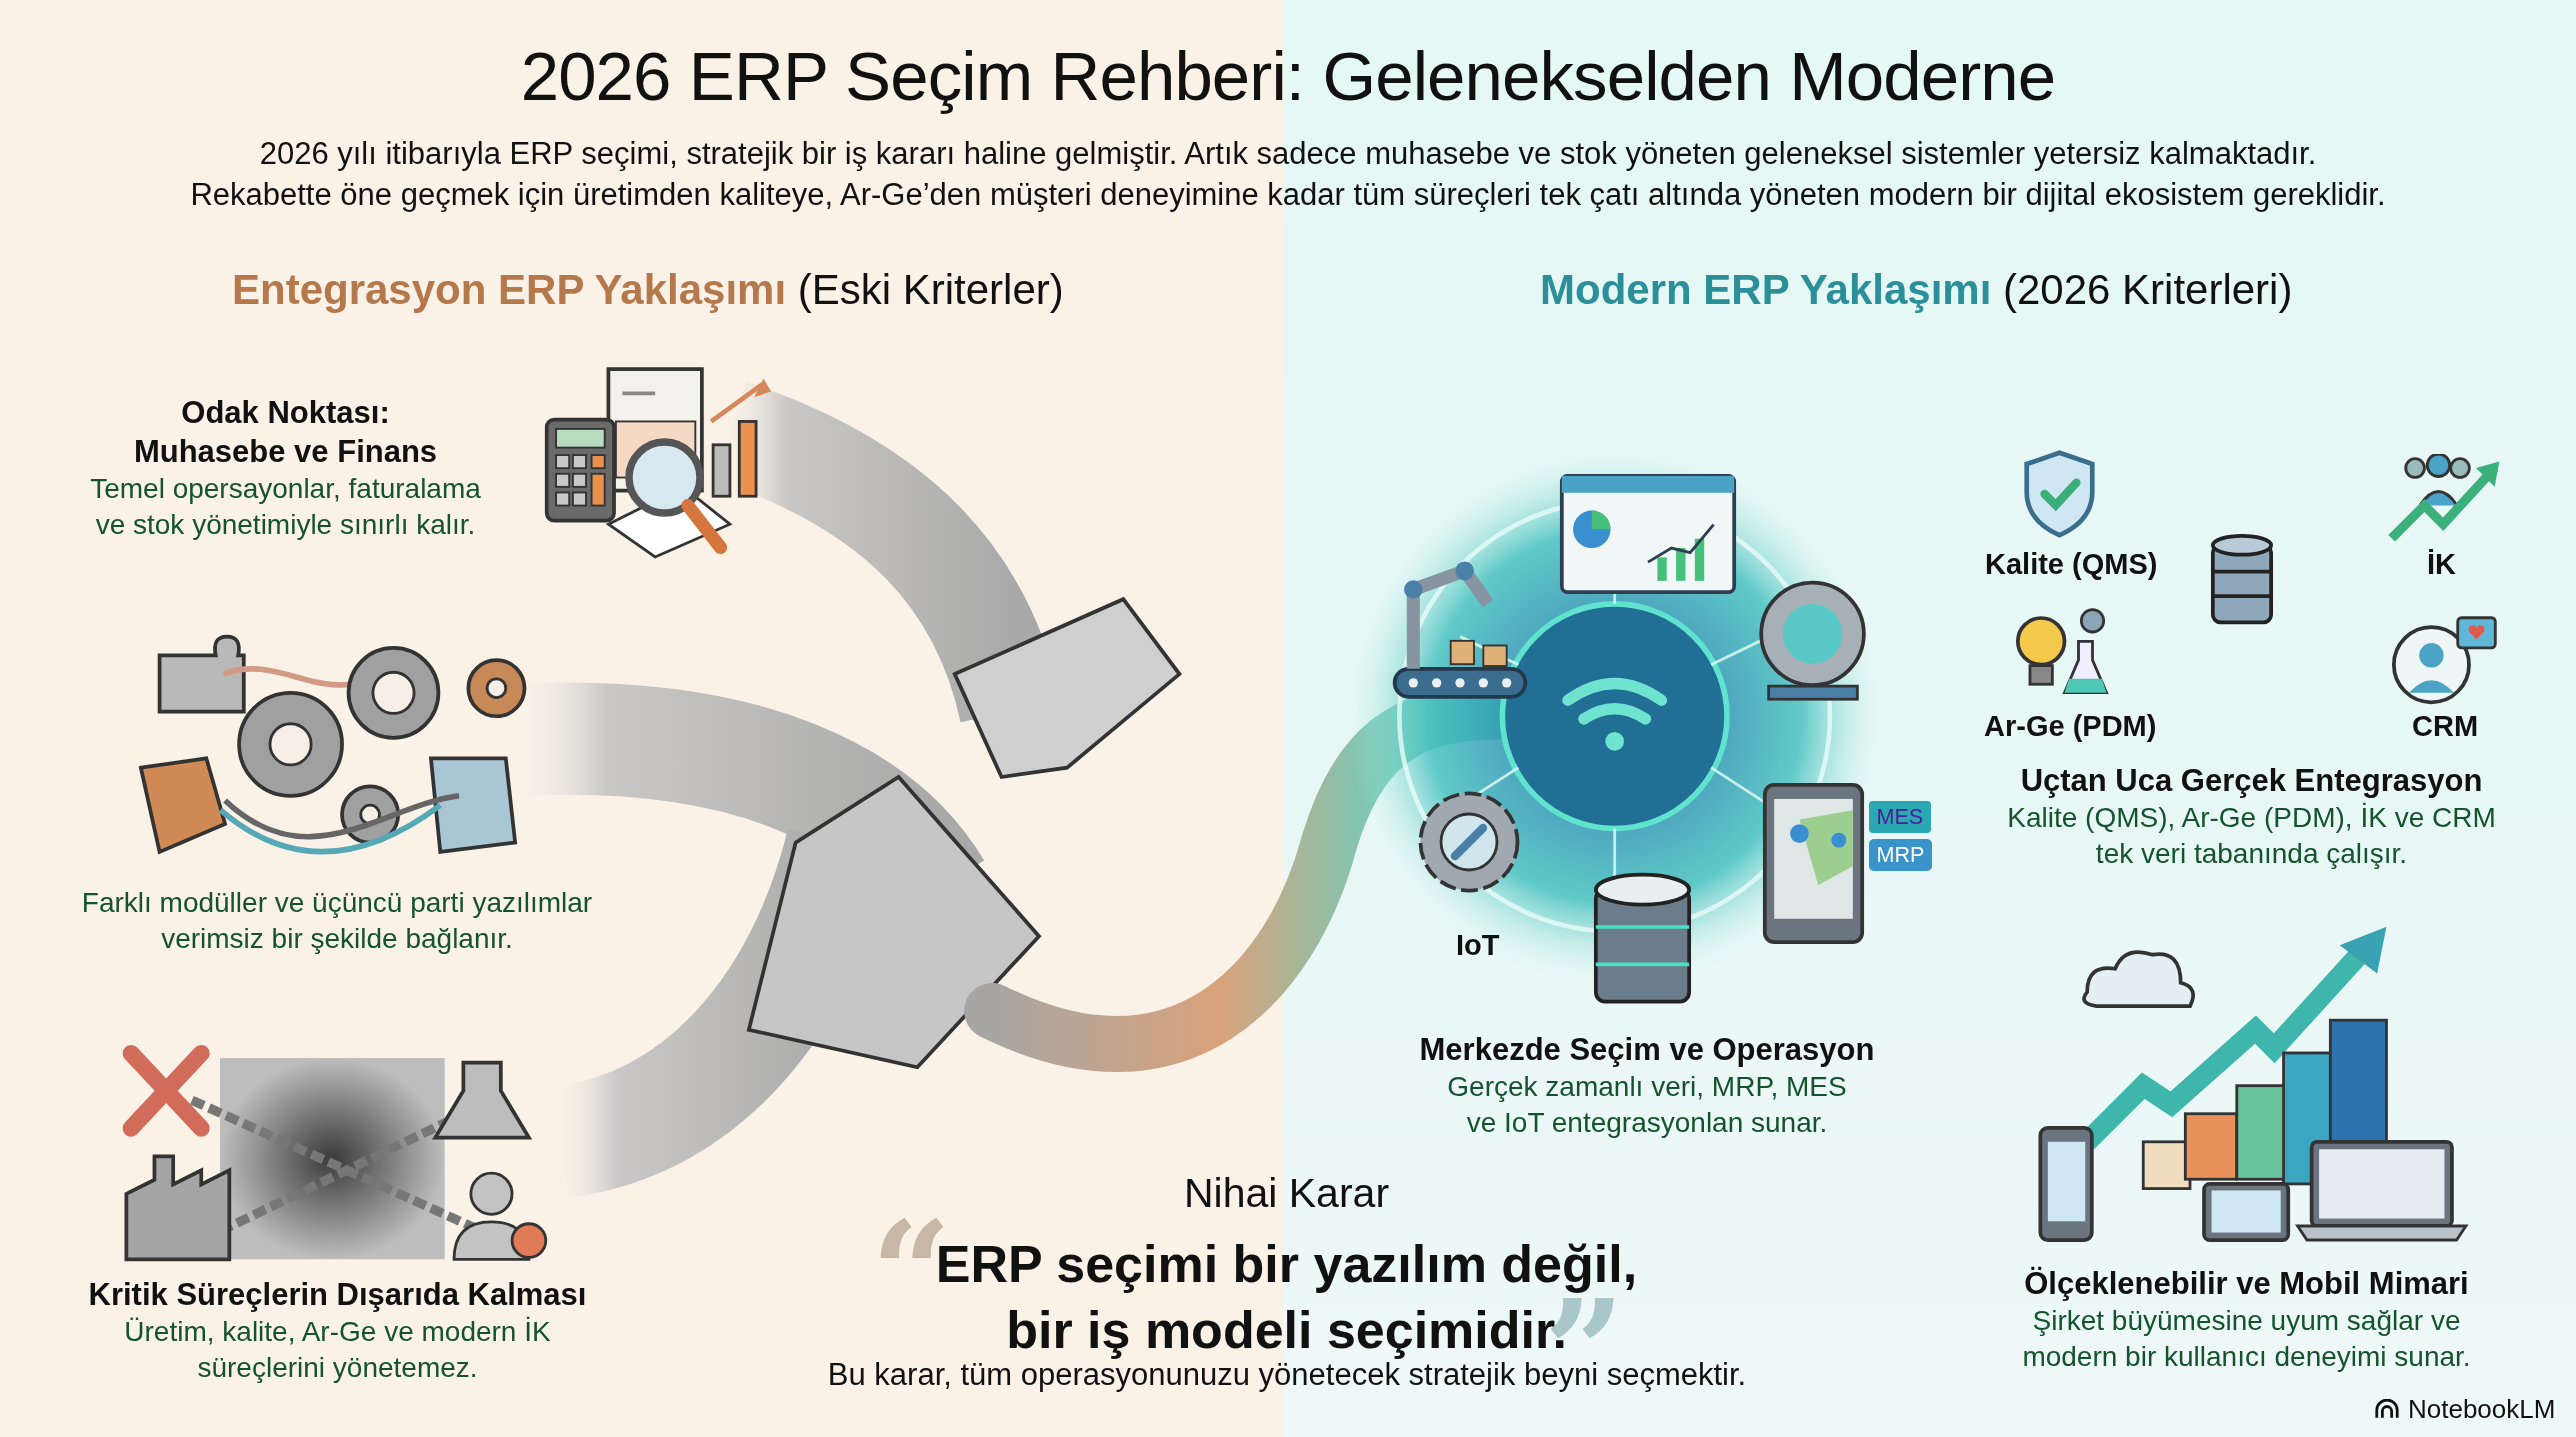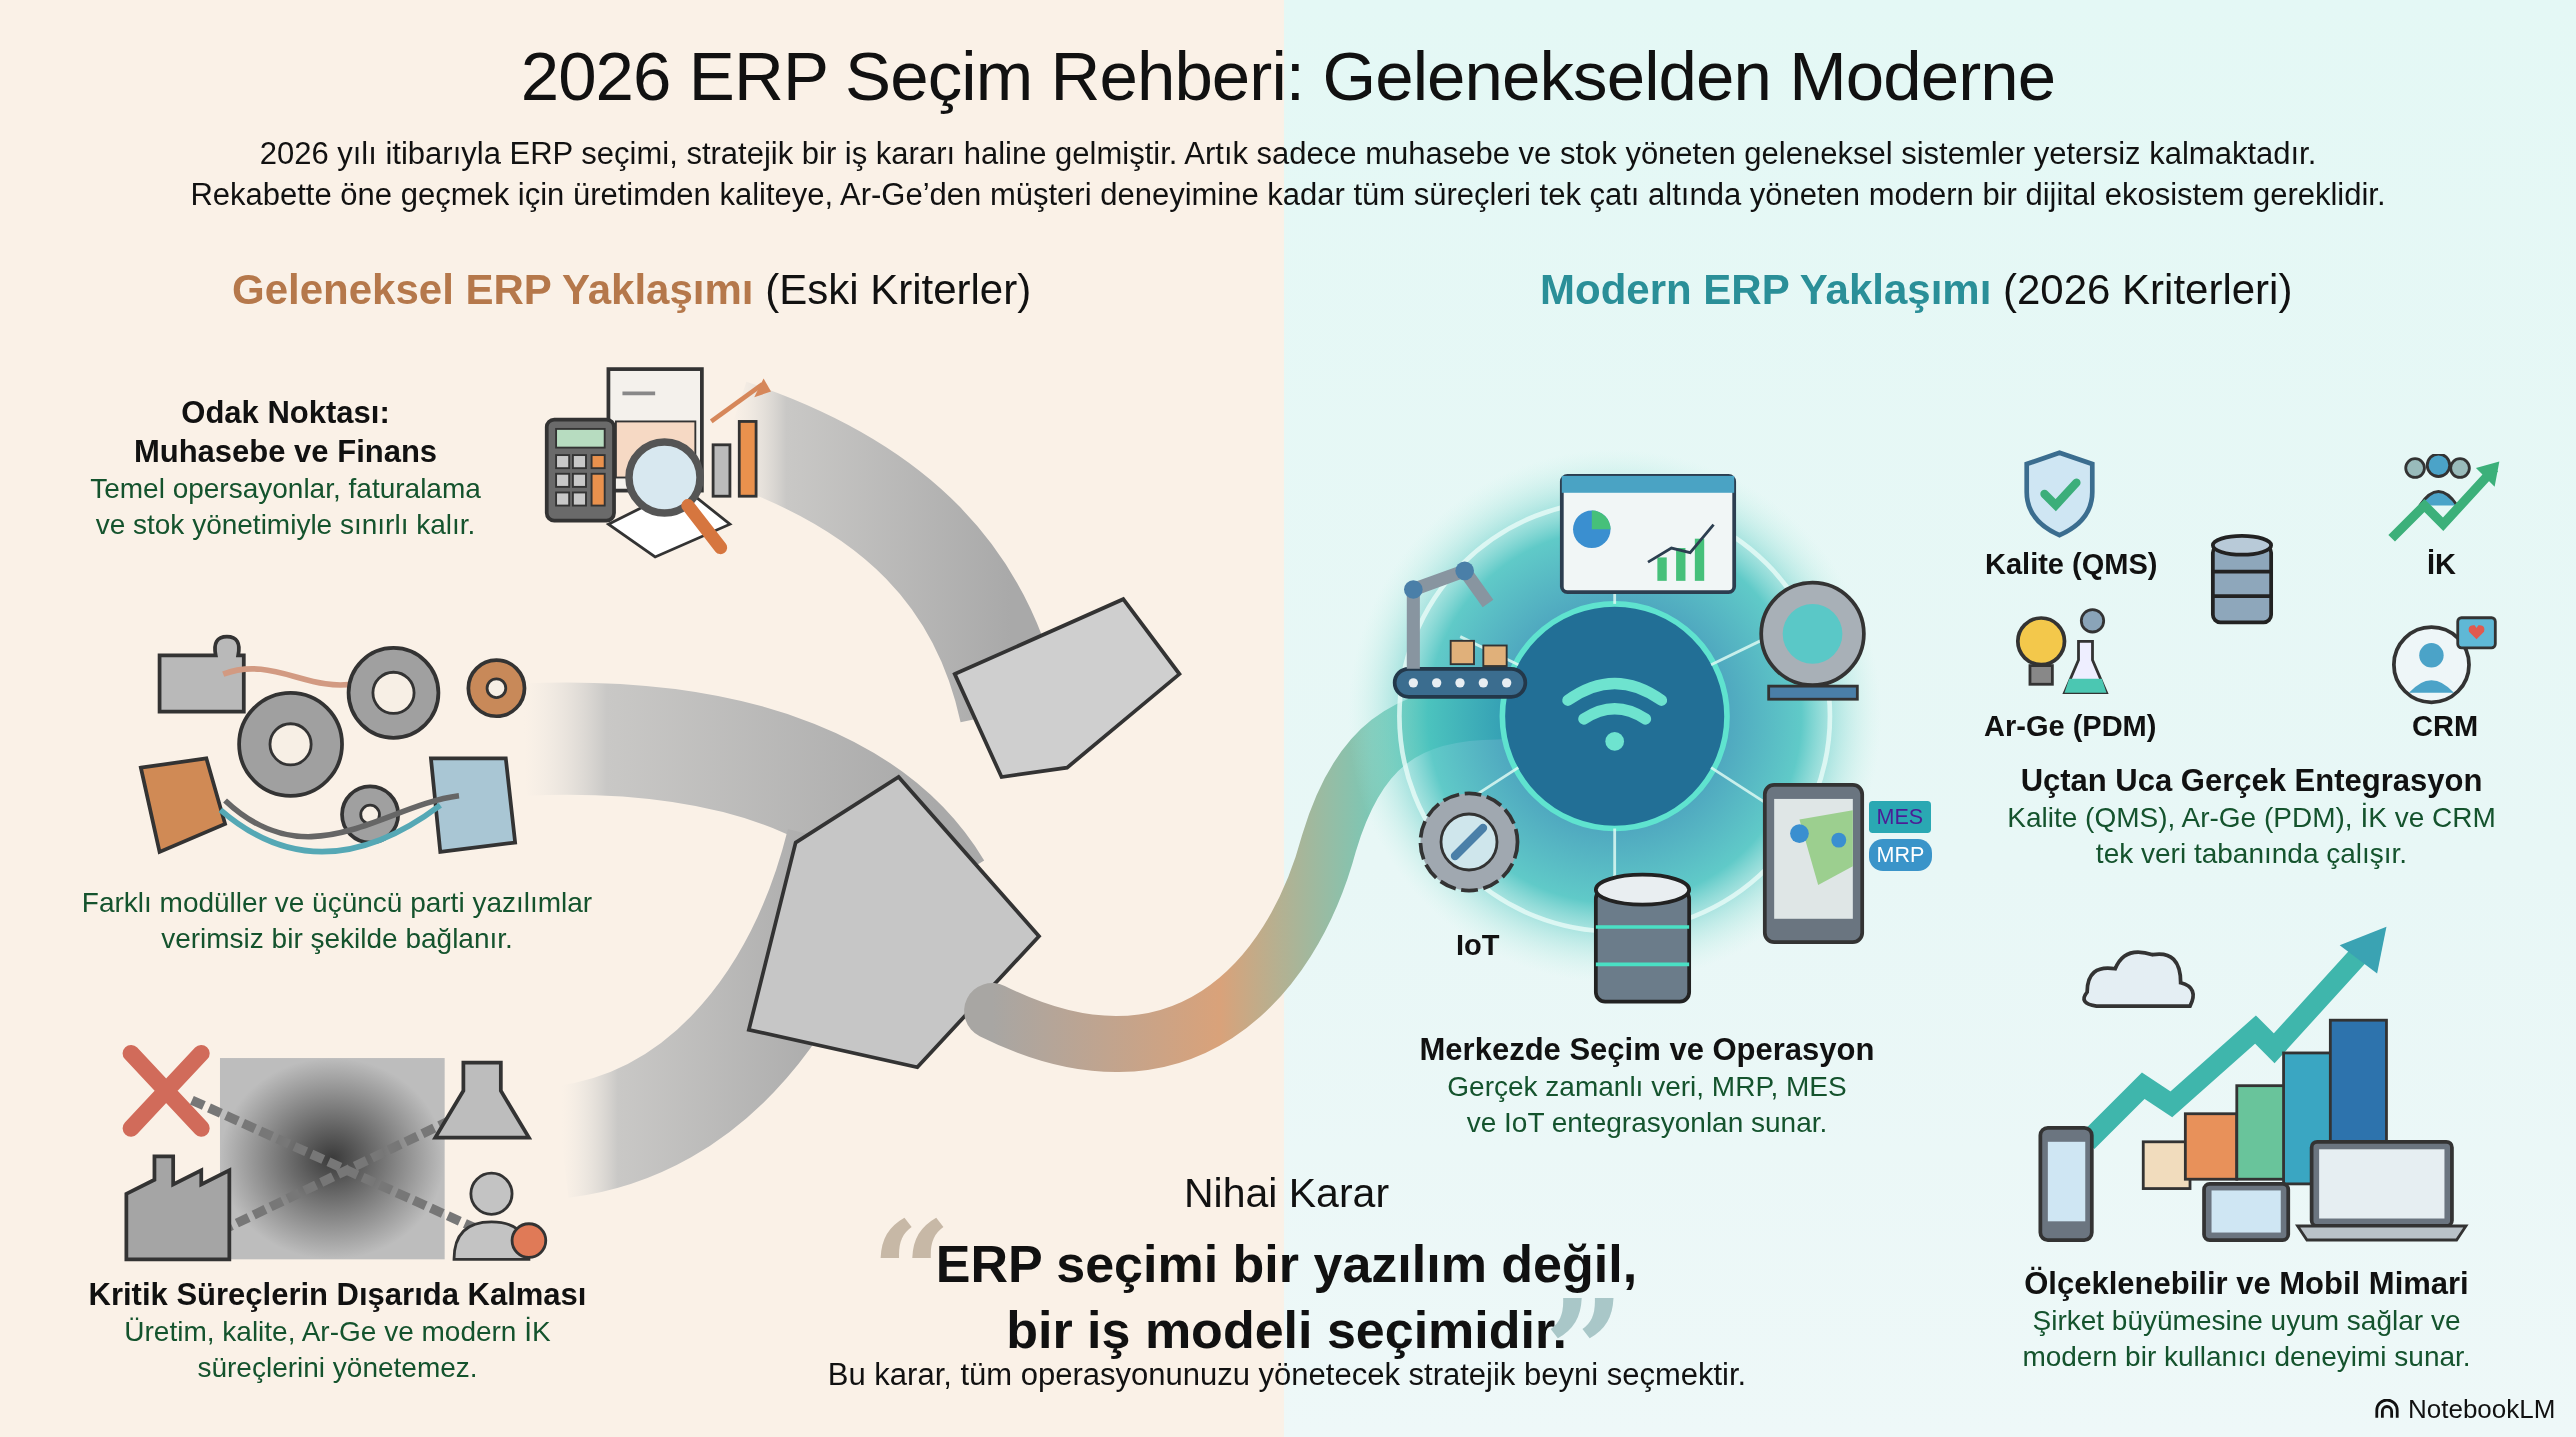--- a/index.html
+++ b/index.html
@@ -85,21 +85,21 @@
   <circle cx="1725" cy="792" r="10" fill="#6ee3cf"></circle>
 </svg>
 
 <div class="abs title">2026 ERP Seçim Rehberi: Gelenekselden Moderne</div>
 <div class="abs intro">
   <div>2026 yılı itibarıyla ERP seçimi, stratejik bir iş kararı haline gelmiştir. Artık sadece muhasebe ve stok yöneten geleneksel sistemler yetersiz kalmaktadır.</div>
   <div>Rekabette öne geçmek için üretimden kaliteye, Ar-Ge’den müşteri deneyimine kadar tüm süreçleri tek çatı altında yöneten modern bir dijital ekosistem gereklidir.</div>
 </div>
 
 <div class="abs sec-h left-h">
-  <span class="accent">Geleneksel ERP Yaklaşımı</span><span> (Eski Kriterler)</span>
+  <span class="accent">Entegrasyon ERP Yaklaşımı</span><span> (Eski Kriterler)</span>
 </div>
 <div class="abs sec-h right-h">
   <span class="accent">Modern ERP Yaklaşımı</span><span> (2026 Kriterleri)</span>
 </div>
 
 <div class="abs blk" style="left:75px;top:393px;width:421px;">
   <div class="h">Odak Noktası:</div>
   <div class="h">Muhasebe ve Finans</div>
   <div class="d">Temel opersayonlar, faturalama</div>
   <div class="d">ve stok yönetimiyle sınırlı kalır.</div>
@@ -222,21 +222,21 @@
   <line x1="5" y1="100" x2="105" y2="100" stroke="#4ae0c4" stroke-width="4"></line>
 </svg>
 <svg class="abs" style="left:1762px;top:782px" width="103" height="164" viewBox="0 0 110 175">
   <rect x="3" y="3" width="104" height="168" rx="10" fill="#6a7580" stroke="#333" stroke-width="4"></rect>
   <rect x="13" y="18" width="84" height="128" fill="#dfe6e6"></rect>
   <path d="M40 40 L97 30 L97 90 L60 110 Z" fill="#9ccf8f"></path>
   <circle cx="40" cy="55" r="10" fill="#3a8fd0"></circle>
     <circle cx="82" cy="62" r="8" fill="#3a8fd0"></circle>
 </svg>
 <div class="abs" style="left:1869px;top:801px;background:#2aa8b3;color:#4c1d95;font-size:21.5px;padding:3.7px 7.5px;border-radius:3.7px;">MES</div>
-<div class="abs" style="left:1869px;top:839px;background:#3a94c9;color:#fff;font-size:21.5px;padding:3.7px 7.5px;border-radius:14px;">MRP</div>
+<div class="abs" style="left:1869px;top:839px;background:#3a94c9;color:#fff;font-size:21.5px;padding:3.7px 7.5px;border-radius:5px;">MRP</div>
 
 <div class="abs blk" style="left:1385px;top:1030px;width:524px;">
   <div class="h">Merkezde Seçim ve Operasyon</div>
   <div class="d">Gerçek zamanlı veri, MRP, MES</div>
   <div class="d">ve IoT entegrasyonlan sunar.</div>
 </div>
 
 <svg class="abs" style="left:2022px;top:449px" width="75" height="89" viewBox="0 0 80 95">
   <path d="M40 4 L75 16 V46 C75 70,58 84,40 92 C22 84,5 70,5 46 V16 Z" fill="#cfe6f3" stroke="#3b6d8f" stroke-width="5"></path>
   <path d="M24 48 L36 60 L58 36" stroke="#3cae7a" stroke-width="9" fill="none" stroke-linecap="round"></path>

